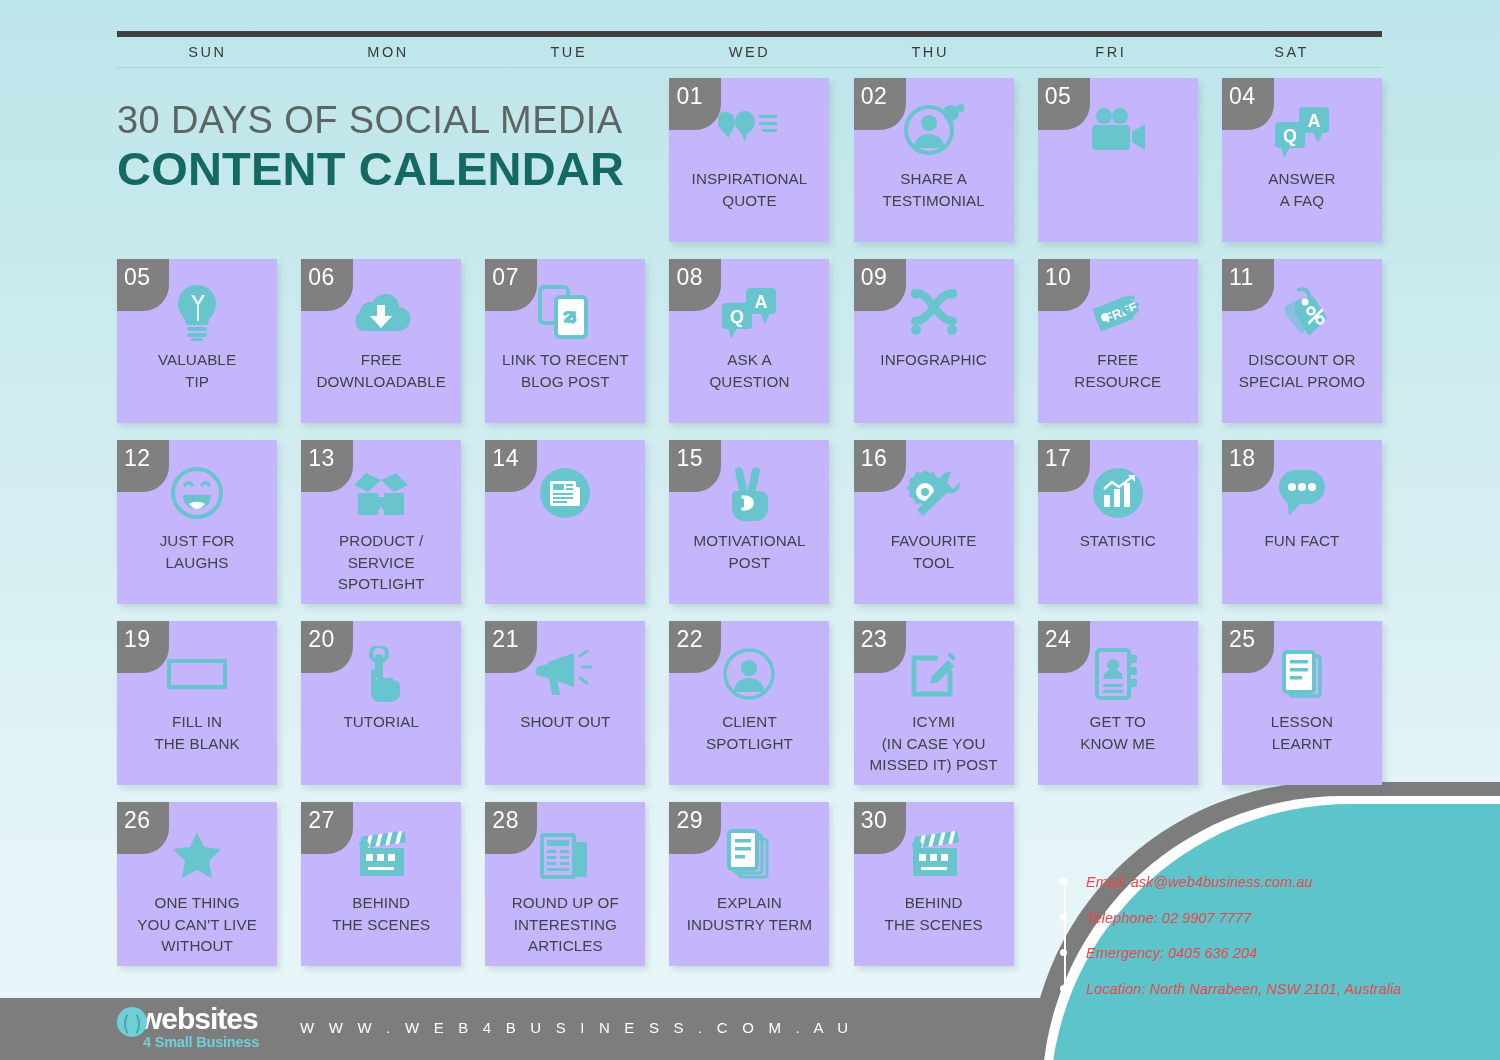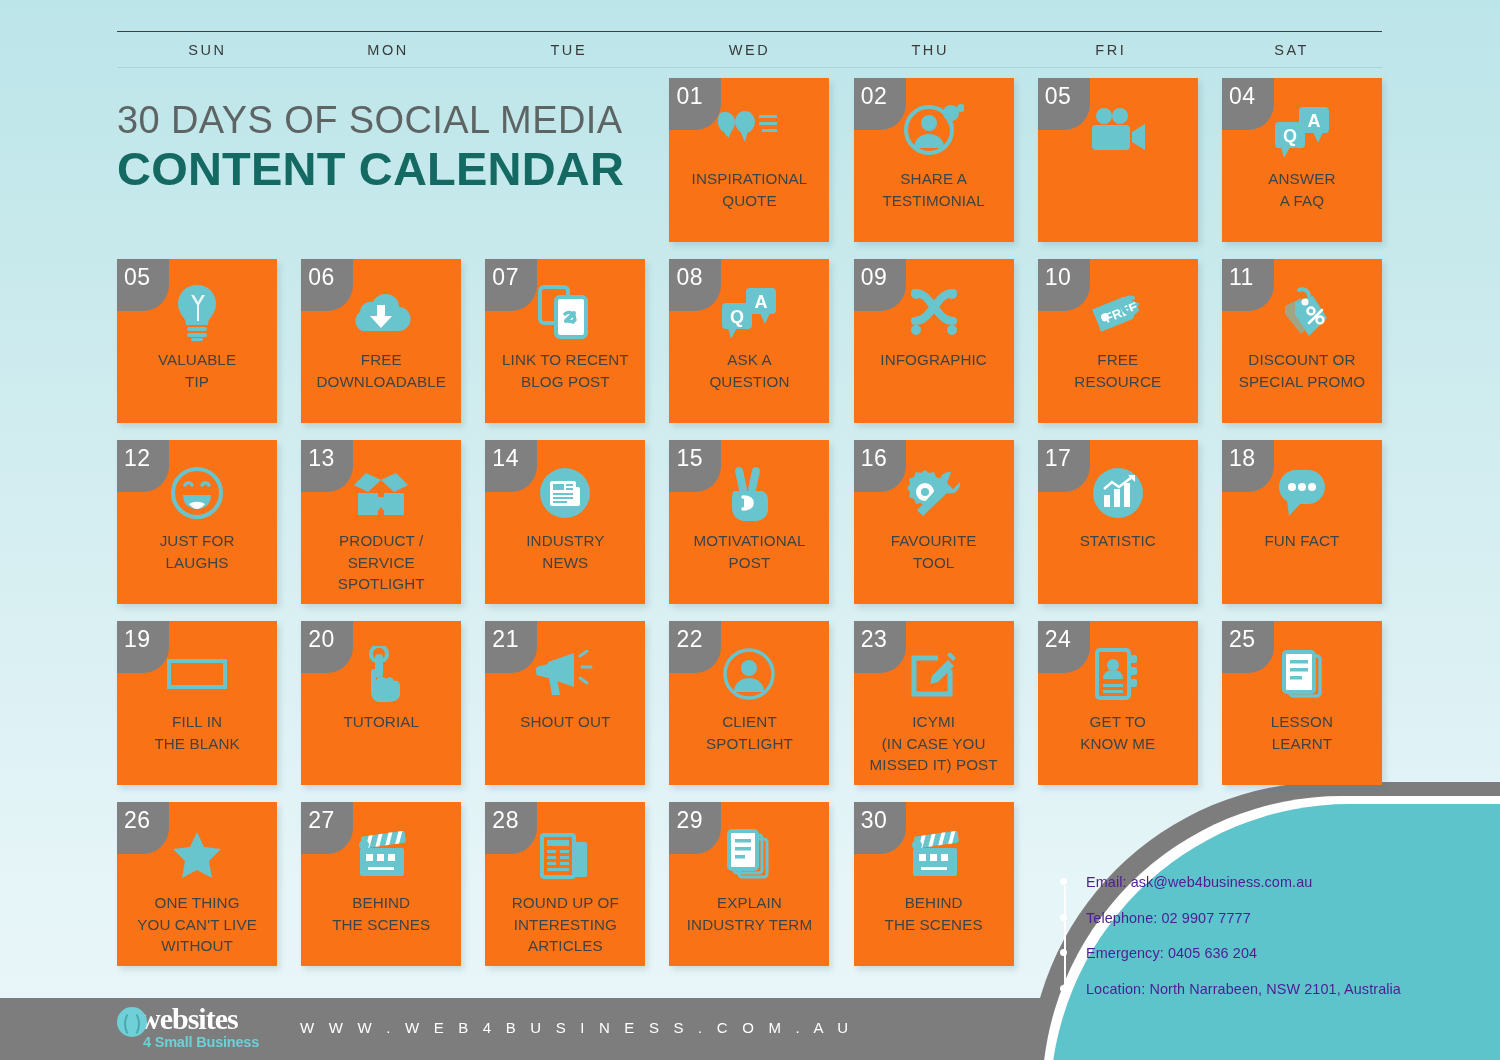--- a/index.html
+++ b/index.html
@@ -59,21 +59,21 @@
     z-index: 3;
   }
 
   
   .weekday-bar {
     position: absolute;
     left: 117px;
     top: 31px;
     width: 1265px;
     height: 37px;
-    border-top: 1px solid #404040;
+    border-top: 6px solid #404040;
     border-bottom: 1px solid #a9d6db;
     display: grid;
     grid-template-columns: repeat(7, 1fr);
     align-items: center;
   }
   .weekday {
     text-align: center;
     font-size: 14.5px;
     letter-spacing: 2.6px;
     color: #3a3a3a;
@@ -113,21 +113,21 @@
     grid-template-columns: repeat(7, 1fr);
     grid-auto-rows: 181px;
     column-gap: 24px;
     row-gap: 0px;
   }
 
   .card {
     position: relative;
     width: 160px;
     height: 164px;
-    background: #f97316;
+    background: #c4b5fd;
     box-shadow: 3px 4px 6px rgba(90,120,125,0.20);
     justify-self: center;
     overflow: hidden;
   }
   
   .corner {
     position: absolute;
     left: 0;
     top: 0;
     width: 52px;
@@ -182,25 +182,26 @@
   .contact-rail {
     position: absolute;
     left: 8px;
     top: 11px;
     bottom: 11px;
     width: 2px;
     background: #ffffff;
   }
   .contact-item {
     position: relative;
-    color: #4c1d95;
+    color: #ef4444;
     font-size: 14.4px;
     line-height: 1;
     margin-bottom: 21px;
     letter-spacing: 0.1px;
+    font-style: italic;
   }
   .contact-item:last-child { margin-bottom: 8px; }
   .contact-item::before {
     content: "";
     position: absolute;
     left: -26px;
     top: 3px;
     width: 7px;
     height: 7px;
     border-radius: 50%;
@@ -226,21 +227,20 @@
     width: 160px;
     height: 52px;
   }
   .logo-main {
     color: #ffffff;
     font-size: 30px;
     font-weight: 700;
     letter-spacing: -1px;
     line-height: 30px;
     padding-left: 22px;
-    font-family: Liberation Serif, serif;
   }
   .logo-sub {
     color: #6fd0d8;
     font-size: 14.5px;
     font-weight: 700;
     line-height: 16px;
     padding-left: 26px;
     letter-spacing: -0.2px;
   }
   .logo-globe {
@@ -485,21 +485,20 @@
             <rect x="11" y="14" width="26" height="25" rx="2" fill="#ffffff"></rect>
             <rect x="34" y="20" width="7" height="19" rx="2" fill="#ffffff"></rect>
             <rect x="14" y="17" width="11" height="6" fill="#68c5cd"></rect>
             <rect x="27" y="17" width="7" height="2" fill="#68c5cd"></rect>
             <rect x="27" y="21" width="7" height="2" fill="#68c5cd"></rect>
             <rect x="14" y="26" width="20" height="2" fill="#68c5cd"></rect>
             <rect x="14" y="30" width="20" height="2" fill="#68c5cd"></rect>
             <rect x="14" y="34" width="14" height="2" fill="#68c5cd"></rect>
           </svg>
         </div>
-        <div class="card-label">INDUSTRY<br>NEWS</div>
       </div>
       <div class="card">
         <div class="corner">15</div>
         <div class="icon-area">
           <svg width="46" height="56" viewBox="0 0 46 56">
             <rect x="11" y="2" width="8" height="26" rx="4" fill="#68c5cd" transform="rotate(-12 15 15)"></rect>
             <rect x="24" y="2" width="8" height="26" rx="4" fill="#68c5cd" transform="rotate(12 28 15)"></rect>
             <path fill="#68c5cd" d="M8 26h26c5 0 8 4 8 9v9c0 7-6 12-13 12H19C11 56 6 50 6 43v-9c0-5 1-8 2-8z"></path>
             <path fill="#ffffff" d="M18 32c5 0 8 2 8 6s-3 6-8 6" stroke="#ffffff" stroke-width="0"></path>
             <path d="M17 32c6 0 9 2 9 6s-4 6-9 6" stroke="#ffffff" stroke-width="3.5" fill="none" stroke-linecap="round"></path>

